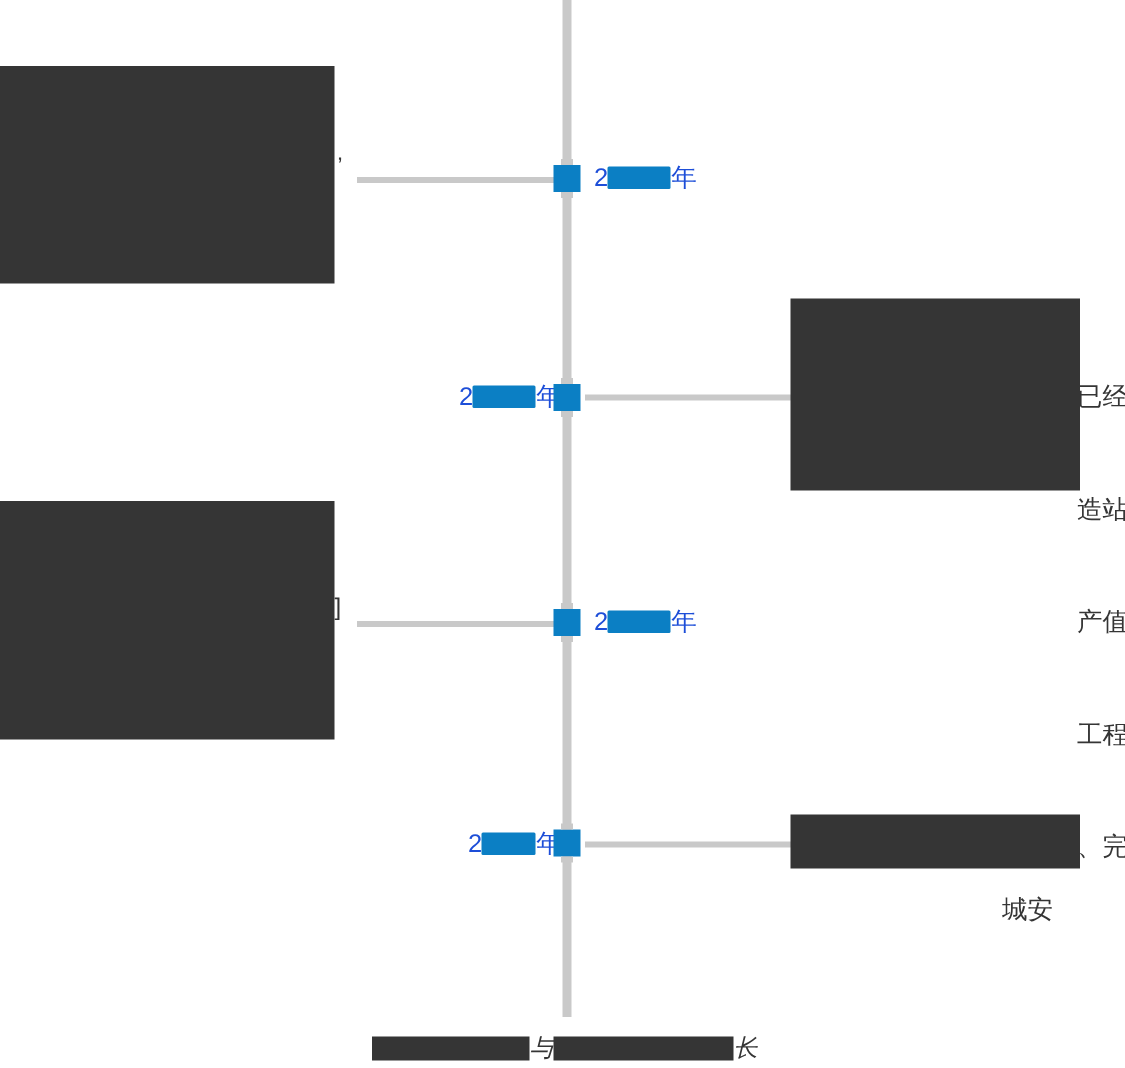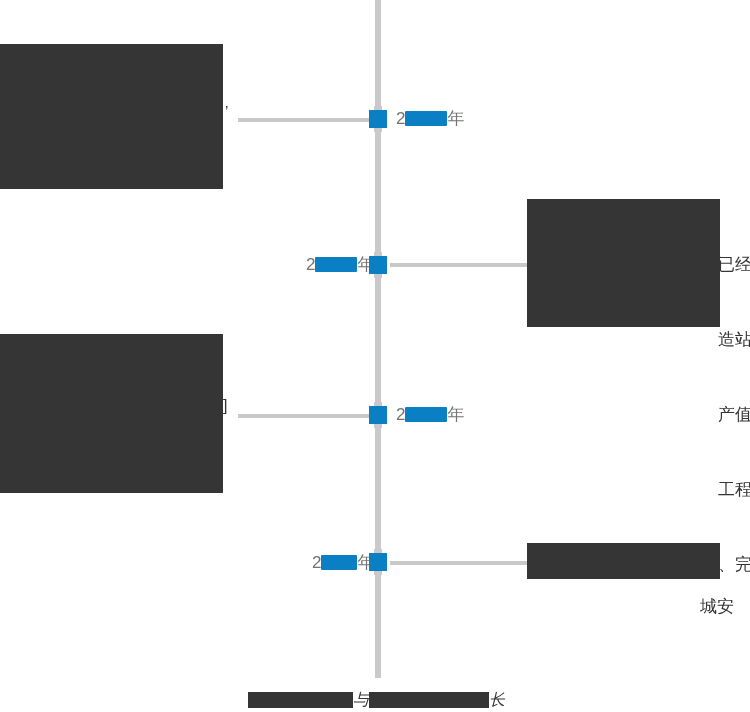--- a/index.html
+++ b/index.html
@@ -57,21 +57,21 @@
 
   
   .redaction {
     position: absolute;
     background: #353535;
   }
 
   
   .year {
     position: absolute;
-    color: #737373;
+    color: #1d4ed8;
     font-size: 17px;
     line-height: 22px;
     white-space: nowrap;
     font-weight: 400;
   }
   .year .bar {
     display: inline-block;
     background: #0b7fc4;
     height: 15px;
     vertical-align: -2px;
@@ -140,21 +140,21 @@
   <div class="node" style="left:369px; top:406px;"></div>
   <div class="year" style="left:396px; top:404px;">
     <span>2</span><span class="bar" style="width:42px;"></span><span>年</span>
   </div>
 
   <div class="year" style="left:312px; top:552px;">
     <span>2</span><span class="bar" style="width:36px;"></span><span>年</span>
   </div>
   <div class="node" style="left:369px; top:553px;"></div>
   <div class="connector" style="left:390px; top:561px; width:140px;"></div>
-  <div class="glyph-col" style="left:700px; top:544px;">
+  <div class="glyph-col" style="left:668px; top:544px;">
     <div class="glyph-line">城安</div>
   </div>
   <div class="redaction" style="left:527px; top:543px; width:193px; height:36px;"></div>
 
   <div class="caption" style="left:248px; top:690px;">
     <span class="bar" style="width:105px;"></span><span>与</span><span class="bar" style="width:120px;"></span><span>长</span>
   </div>
 
 </div>
 

